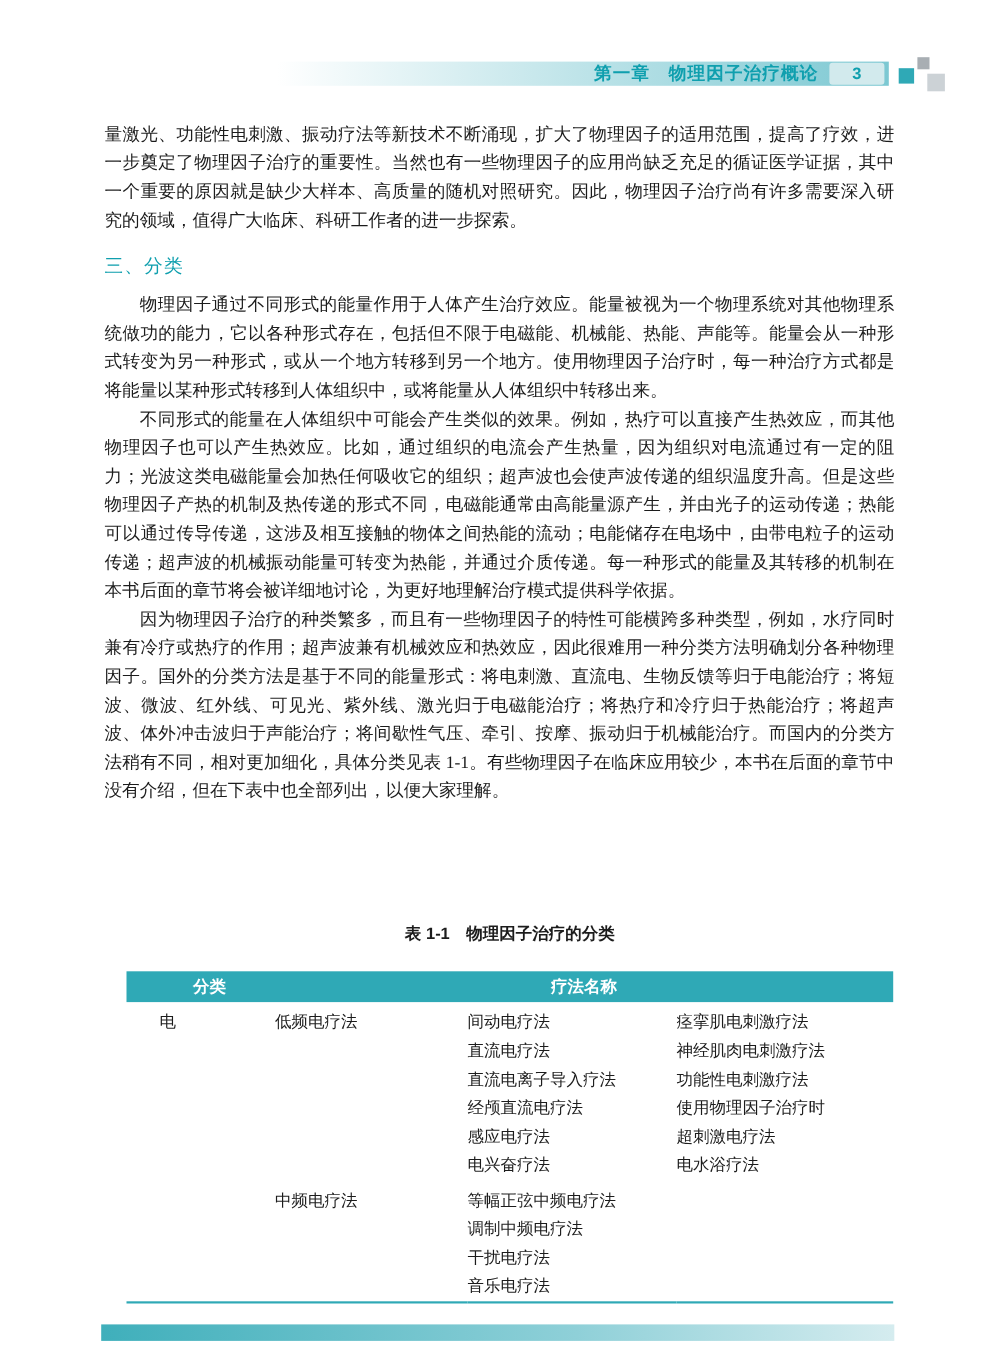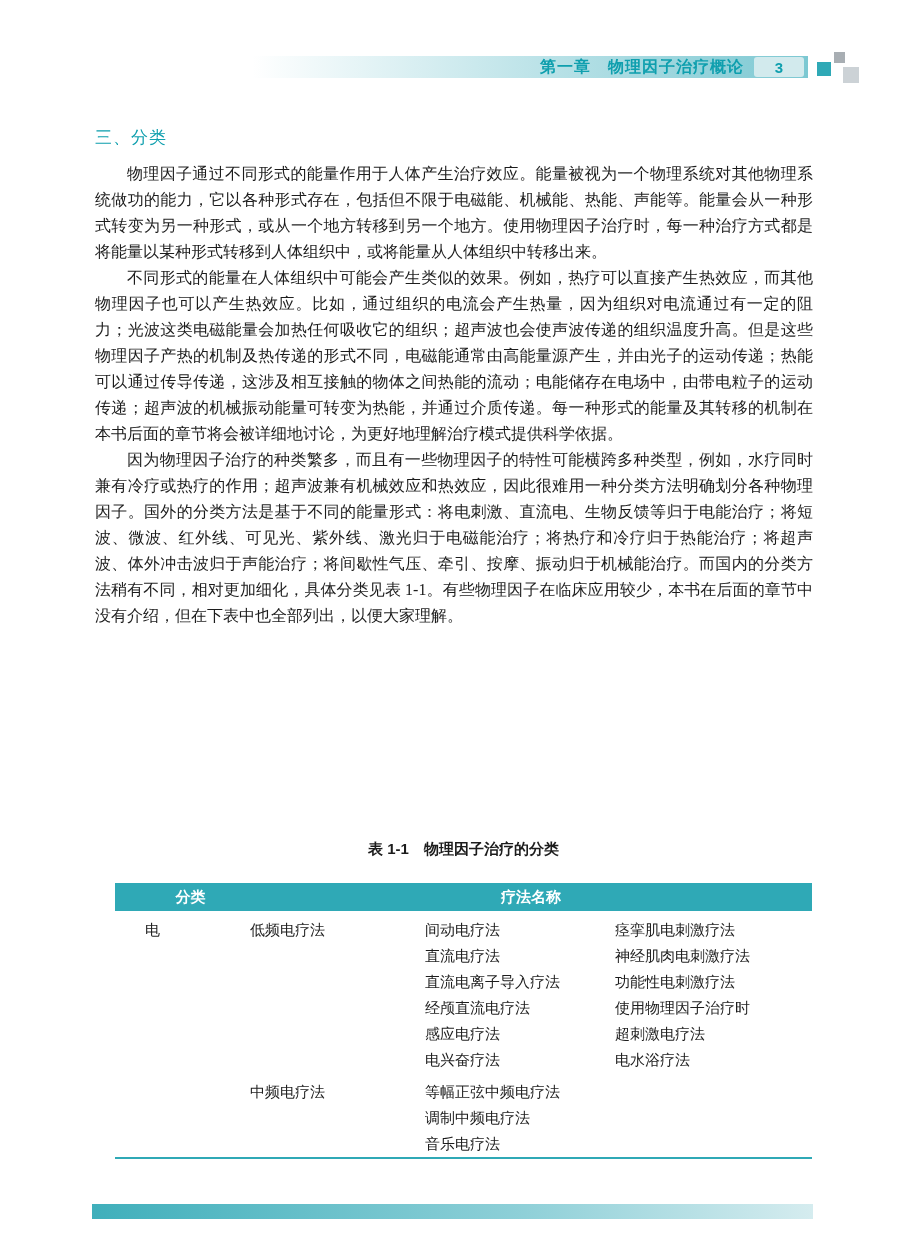--- a/index.html
+++ b/index.html
@@ -94,20 +94,21 @@
       <span class="page-number-pill">
           <span>3</span>
         </span>
     </div>
     <span class="sq sq-gray"></span>
     <span class="sq sq-teal"></span>
     <span class="sq sq-light"></span>
   </header>
 
   <main class="content">
+    <p class="para no-indent">量激光、功能性电刺激、振动疗法等新技术不断涌现，扩大了物理因子的适用范围，提高了疗效，进一步奠定了物理因子治疗的重要性。当然也有一些物理因子的应用尚缺乏充足的循证医学证据，其中一个重要的原因就是缺少大样本、高质量的随机对照研究。因此，物理因子治疗尚有许多需要深入研究的领域，值得广大临床、科研工作者的进一步探索。</p>
     <h2 class="section-heading">三、分类</h2>
     <p class="para">物理因子通过不同形式的能量作用于人体产生治疗效应。能量被视为一个物理系统对其他物理系统做功的能力，它以各种形式存在，包括但不限于电磁能、机械能、热能、声能等。能量会从一种形式转变为另一种形式，或从一个地方转移到另一个地方。使用物理因子治疗时，每一种治疗方式都是将能量以某种形式转移到人体组织中，或将能量从人体组织中转移出来。</p>
     <p class="para">不同形式的能量在人体组织中可能会产生类似的效果。例如，热疗可以直接产生热效应，而其他物理因子也可以产生热效应。比如，通过组织的电流会产生热量，因为组织对电流通过有一定的阻力；光波这类电磁能量会加热任何吸收它的组织；超声波也会使声波传递的组织温度升高。但是这些物理因子产热的机制及热传递的形式不同，电磁能通常由高能量源产生，并由光子的运动传递；热能可以通过传导传递，这涉及相互接触的物体之间热能的流动；电能储存在电场中，由带电粒子的运动传递；超声波的机械振动能量可转变为热能，并通过介质传递。每一种形式的能量及其转移的机制在本书后面的章节将会被详细地讨论，为更好地理解治疗模式提供科学依据。</p>
     <p class="para">因为物理因子治疗的种类繁多，而且有一些物理因子的特性可能横跨多种类型，例如，水疗同时兼有冷疗或热疗的作用；超声波兼有机械效应和热效应，因此很难用一种分类方法明确划分各种物理因子。国外的分类方法是基于不同的能量形式：将电刺激、直流电、生物反馈等归于电能治疗；将短波、微波、红外线、可见光、紫外线、激光归于电磁能治疗；将热疗和冷疗归于热能治疗；将超声波、体外冲击波归于声能治疗；将间歇性气压、牵引、按摩、振动归于机械能治疗。而国内的分类方法稍有不同，相对更加细化，具体分类见表 1-1。有些物理因子在临床应用较少，本书在后面的章节中没有介绍，但在下表中也全部列出，以便大家理解。</p>
   </main>
 
   <section class="table-section">
     <div class="table-caption">表 1-1　物理因子治疗的分类</div>
     <table class="cls-table">
       <colgroup>
@@ -167,20 +168,26 @@
           </tr>
           <tr>
             <td class="c0"></td>
             <td class="c1"></td>
             <td class="c2">调制中频电疗法</td>
             <td class="c3"></td>
           </tr>
           <tr>
             <td class="c0"></td>
             <td class="c1"></td>
+            <td class="c2">干扰电疗法</td>
+            <td class="c3"></td>
+          </tr>
+          <tr>
+            <td class="c0"></td>
+            <td class="c1"></td>
             <td class="c2">音乐电疗法</td>
             <td class="c3"></td>
           </tr>
         </tbody>
     </table>
   </section>
 
   <footer>
     <div class="footer-bar"></div>
   </footer>

